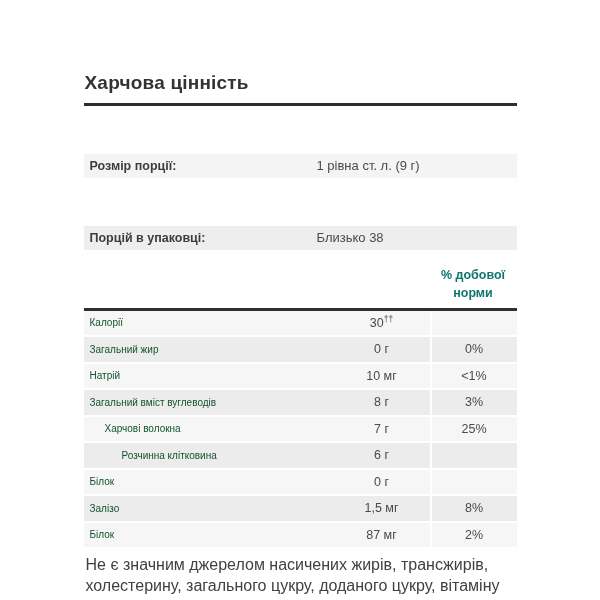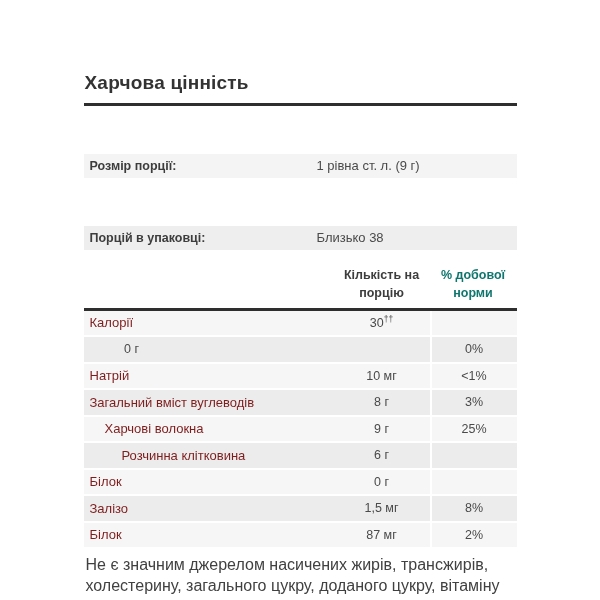--- a/index.html
+++ b/index.html
@@ -22,21 +22,21 @@
   .s-value{width:200px;font-size:13px;color:#4a4a4a;}
   
   .col-headers{display:flex;margin-top:16px;padding-bottom:5px;align-items:flex-end;}
   .ch-spacer{flex:1;}
   .ch-amount{width:96px;text-align:center;font-weight:bold;font-size:12.5px;line-height:1.5;color:#3d3d3d;}
   .ch-dv{width:87px;text-align:center;font-weight:bold;font-size:12.5px;line-height:1.5;color:#0f766e;}
   
   .n-table{margin-top:0;}
   .n-row{display:flex;margin-bottom:2px;}
   .cell-main{flex:1;display:flex;align-items:center;height:24.5px;}
-  .n-label{flex:1;font-size:13px;color:#7f1d1d;}
+  .n-label{flex:1;font-size:10px;color:#14532d;}
   .indent-0{padding-left:6px;}
   .indent-1{padding-left:21px;}
   .indent-2{padding-left:38px;}
   .n-amount{width:96px;text-align:center;font-size:12.5px;color:#4a4a4a;}
   .n-amount sup{font-size:8.5px;vertical-align:super;line-height:0;}
   .cell-dv{
     width:85px;margin-left:2px;display:flex;align-items:center;justify-content:center;
     font-size:12.5px;color:#4a4a4a;
   }
   .n-row:nth-child(odd) .cell-main,.n-row:nth-child(odd) .cell-dv{background:#f6f6f6;}
@@ -60,35 +60,35 @@
         <span class="s-value">1 рівна ст. л. (9 г)</span>
       </div>
       <div class="serving-row">
         <span class="s-label">Порцій в упаковці:</span>
         <span class="s-value">Близько 38</span>
       </div>
     </div>
 
   <div class="col-headers">
     <div class="ch-spacer"></div>
-    <div class="ch-amount">Кількість на порцію</div>
     <div class="ch-dv">% добової норми</div>
   </div>
   <div class="rule"></div>
 
   <div id="nutrient-table" class="n-table">
       <div class="n-row">
         <div class="cell-main">
           <span class="n-label indent-0">Калорії</span>
           <span class="n-amount"><span>30</span><sup>††</sup></span>
         </div>
         <div class="cell-dv"></div>
       </div>
       <div class="n-row">
         <div class="cell-main">
+          <span class="n-label indent-0">Загальний жир</span>
           <span class="n-amount"><span>0 г</span></span>
         </div>
         <div class="cell-dv">0%</div>
       </div>
       <div class="n-row">
         <div class="cell-main">
           <span class="n-label indent-0">Натрій</span>
           <span class="n-amount"><span>10 мг</span></span>
         </div>
         <div class="cell-dv">&lt;1%</div>
@@ -96,21 +96,21 @@
       <div class="n-row">
         <div class="cell-main">
           <span class="n-label indent-0">Загальний вміст вуглеводів</span>
           <span class="n-amount"><span>8 г</span></span>
         </div>
         <div class="cell-dv">3%</div>
       </div>
       <div class="n-row">
         <div class="cell-main">
           <span class="n-label indent-1">Харчові волокна</span>
-          <span class="n-amount"><span>9 г</span></span>
+          <span class="n-amount"><span>7 г</span></span>
         </div>
         <div class="cell-dv">25%</div>
       </div>
       <div class="n-row">
         <div class="cell-main">
           <span class="n-label indent-2">Розчинна клітковина</span>
           <span class="n-amount"><span>6 г</span></span>
         </div>
         <div class="cell-dv"></div>
       </div>

